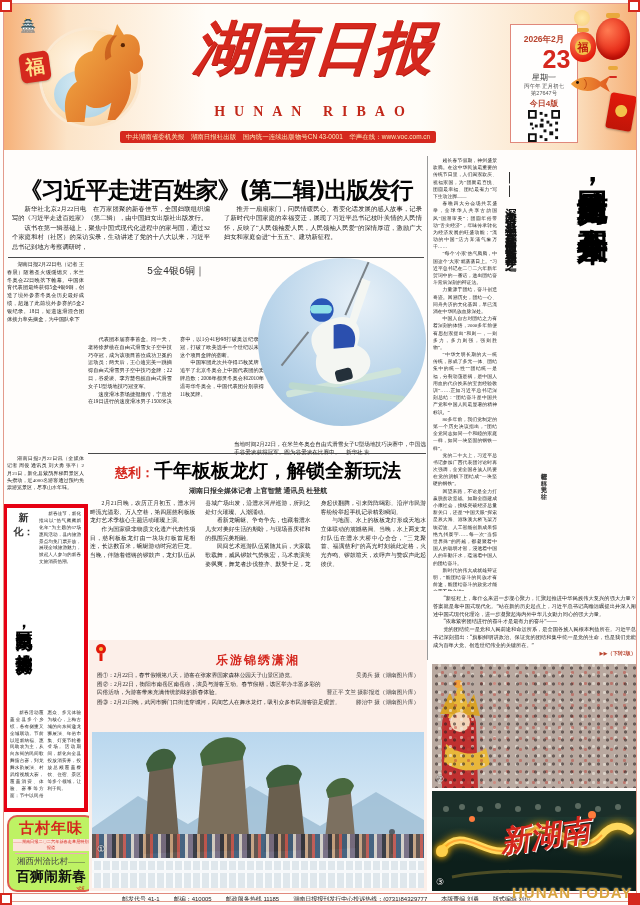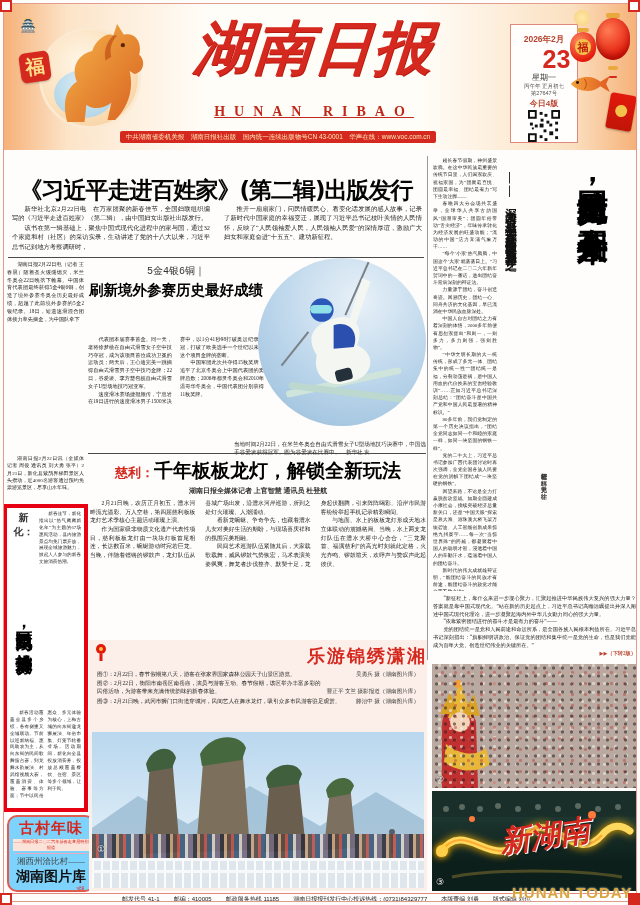--- a/index.html
+++ b/index.html
@@ -9,21 +9,21 @@
   .corner{position:absolute;width:8px;height:8px;border:2px solid #d5281e;background:#fff;z-index:41;}
   .c-tl{left:0;top:0}.c-tr{right:0;top:0}.c-bl{left:0;bottom:0}.c-br{right:0;bottom:0;background:#d5281e;}
 
   
   .masthead{position:absolute;left:4px;top:4px;right:4px;height:146px;
     background:linear-gradient(90deg,#f6b179 0%,#fce4c8 10%,#fffdf8 32%,#fffdf8 66%,#fbe0c0 90%,#f6b179 100%);}
   .paper-title{position:absolute;left:170px;top:6px;width:280px;text-align:center;
     font-size:58px;font-weight:bold;color:#d5281e;font-style:italic;letter-spacing:2px;
     transform:skewX(-4deg);text-shadow:1px 1px 0 #b71a10;white-space:nowrap;}
   .paper-pinyin{position:absolute;left:170px;top:100px;width:280px;text-align:center;
-    font-size:14px;font-weight:bold;color:#c2281a;letter-spacing:9px;font-family:"Liberation Serif",serif;text-decoration:underline;}
+    font-size:14px;font-weight:bold;color:#c2281a;letter-spacing:9px;font-family:"Liberation Serif",serif;}
   .info-bar{position:absolute;left:116px;top:127px;width:316px;height:12px;line-height:12px;
     background:#d5281e;color:#ffe9b8;font-size:6.5px;text-align:center;border-radius:2px;
     font-family:"Liberation Sans",sans-serif;white-space:nowrap;}
   .date-box{position:absolute;left:506px;top:20px;width:66px;height:117px;border:1px solid #e0887b;
     background:#fffefd;text-align:center;font-family:"Liberation Sans",sans-serif;}
   .db-ym{font-size:8.5px;font-weight:bold;color:#b8442f;margin-top:9px;}
   .db-day{font-size:25px;font-weight:bold;color:#d5281e;line-height:26px;padding-left:25px;}
   .db-week{font-size:8px;font-weight:normal;color:#333;}
   .db-lunar,.db-issue{font-size:5.5px;color:#555;line-height:7px;}
   .db-pages{font-size:8px;font-weight:bold;color:#b8442f;margin:1px 0 1px;}
@@ -104,31 +104,31 @@
   .xh-prefix{font-size:10px;color:#333;font-weight:bold;}
   .xh-vtitle{writing-mode:vertical-rl;font-size:17px;font-weight:bold;color:#000;line-height:26px;
     letter-spacing:1px;height:184px;margin:0 auto;}
   .xh-body1{flex:1;font-size:4.6px;line-height:1.5;text-align:justify;overflow:hidden;color:#222;padding-left:2px;}
   .xh-body1 p,.xh-body2 p{margin:0;text-indent:2em;}
   .xh-body2{height:96px;margin-top:3px;column-count:2;column-gap:4px;font-size:4.6px;line-height:1.5;
     text-align:justify;overflow:hidden;color:#222;}
 
   
   .gucun{position:absolute;left:7px;top:815px;width:88px;height:77px;border:2px solid #e05a4e;border-radius:10px;
-    background:#7dd3fc;box-sizing:border-box;text-align:center;overflow:hidden;}
+    background:#bef264;box-sizing:border-box;text-align:center;overflow:hidden;}
   .gc-title{font-size:15px;font-weight:900;color:#d5281e;letter-spacing:1px;margin-top:2px;
     font-family:"DejaVu Sans",sans-serif;}
   .gc-sub{font-size:4.2px;color:#d5281e;background:#fbe3da;margin:1px 4px;line-height:6px;}
   .gc-line1{font-size:8.5px;color:#444;border-top:1px solid #eab;margin:2px 6px 0;padding-top:2px;}
   .gc-line2{font-size:14px;font-weight:bold;color:#111;line-height:17px;}
   .gc-page{font-size:6px;color:#d5281e;text-align:right;padding-right:8px;}
 
   
   .leyou{position:absolute;left:89px;top:640px;width:338px;height:251px;background:#fcefe9;overflow:hidden;}
-  .ly-header{font-size:18px;font-weight:900;color:#d5281e;text-align:right;margin-top:4px;
+  .ly-header{font-size:12px;font-weight:900;color:#d5281e;text-align:center;margin-top:12px;
     font-family:"DejaVu Sans",sans-serif;letter-spacing:2px;}
   .ly-cap{display:flex;font-size:5.6px;line-height:1.45;color:#222;padding:1.5px 8px 0;text-align:justify;}
   .ly-cap .cap-text{flex:1;}
   .ly-cap .cap-credit{white-space:nowrap;margin-left:6px;align-self:flex-end;color:#333;}
   .ly-knot{position:absolute;left:4px;top:2px;width:16px;height:20px;}
   .photo1{position:absolute;left:3px;top:92px;width:332px;height:156px;overflow:hidden;
     background:linear-gradient(#b9d7ee,#d9eaf6 60%,#e9f2f8);}
   .crowd-strip{position:absolute;left:0;right:0;bottom:30px;height:24px;opacity:.9;
     background:repeating-linear-gradient(90deg,#5a4a42 0 4px,#c2534a 4px 7px,#3c5a78 7px 12px,#d9d2c8 12px 15px,#756a80 15px 20px,#2f3038 20px 24px,#caa27e 24px 27px);}
   .railing{position:absolute;left:0;right:0;bottom:0;height:30px;background:#dfe7ec;
@@ -264,21 +264,20 @@
     <p>该书在第一辑基础上，聚焦中国式现代化进程中的家与国，通过32个家庭和村（社区）的采访实录，生动讲述了党的十八大以来，习近平总书记到地方考察调研时，</p>
     <p>推开一扇扇家门，问民情暖民心、看变化话发展的感人故事，记录了新时代中国家庭的幸福变迁，展现了习近平总书记枝叶关情的人民情怀，反映了“人民领袖爱人民，人民领袖人民爱”的深情厚谊，激励广大妇女和家庭奋进“十五五”、建功新征程。</p>
   </div>
   <div class="rule" style="left:8px;top:257px;width:416px"></div>
 
   <div class="oly-col1">
     <p>湖南日报2月22日电（记者 王春晨）随着圣火缓缓熄灭，米兰冬奥会22日晚落下帷幕。中国体育代表团最终获得5金4银6铜，创造了境外参赛冬奥会历史最好成绩，超越了此前境外参赛的5金2银纪录。18日，短道速滑混合团体接力率先摘金，为中国队拿下</p>
   </div>
   <div class="oly-head">
     <div class="oly-kicker">5金4银6铜｜</div>
-    <div class="oly-t2">刷新境外参赛历史最好成绩</div>
   </div>
   <div class="oly-body">
     <p>代表团本届赛事首金。同一天，老将徐梦桃在自由式滑雪女子空中技巧夺冠，成为该项目首位成功卫冕的运动员；两天后，王心迪完美一跳摘得自由式滑雪男子空中技巧金牌；22日，谷爱凌、李方慧包揽自由式滑雪女子U型场地技巧冠亚军。</p>
     <p>速度滑冰赛场捷报频传，宁忠岩在19日进行的速度滑冰男子1500米决赛中，以1分41秒98打破奥运纪录夺冠，打破了欧美选手一个世纪以来对这个项目金牌的垄断。</p>
     <p>中国军团此次共夺得15枚奖牌，追平了北京冬奥会上中国代表团的奖牌总数；2006年都灵冬奥会和2010年温哥华冬奥会，中国代表团分别获得11枚奖牌。</p>
   </div>
   <div class="oly-photo">
     <svg viewBox="0 0 100 100" width="168" height="168">
       <line x1="66" y1="2" x2="52" y2="34" stroke="#7a8288" stroke-width="1.2"></line>
       <line x1="30" y1="44" x2="14" y2="64" stroke="#7a8288" stroke-width="1.2"></line>
@@ -322,21 +321,21 @@
     </div>
     <div class="xh-body2">
       <p>新春活动覆盖全县多个乡镇，各有侧重又全城联动。节前以迎新纳福、惠民助农为主，从向东街的民间歌舞擂台赛，到龙舞水韵展演、村武馆视频大赛，覆盖消费、体验、赛事等方面；节中以民俗惠众、多元体验为核心，上梅古城的向东街邀龙狮展演、年俗市集、灯笼节轮番登场。活动期间，新化向全县投放消费券，投放总额覆盖餐饮、住宿、景区等多个领域，让利于民。</p>
     </div>
   </div>
 
   <div class="gucun">
     <div class="gc-title">古村年味</div>
     <div class="gc-sub">——湖南日报二〇二六年新春走基层特别报道</div>
     <div class="gc-line1">湘西州洽比村——</div>
-    <div class="gc-line2">湖南图片库</div>
+    <div class="gc-line2">百狮闹新春</div>
     <div class="gc-page">3版</div>
   </div>
 
   <section class="leyou">
     <svg class="ly-knot" viewBox="0 0 16 20">
       <circle cx="8" cy="7" r="5" fill="#e2190b"></circle>
         <rect x="6.5" y="12" width="3" height="7" fill="#e2190b"></rect>
       <circle cx="8" cy="7" r="2" fill="#f3c24a"></circle>
     </svg>
     <div class="ly-header">乐游锦绣潇湘</div>

